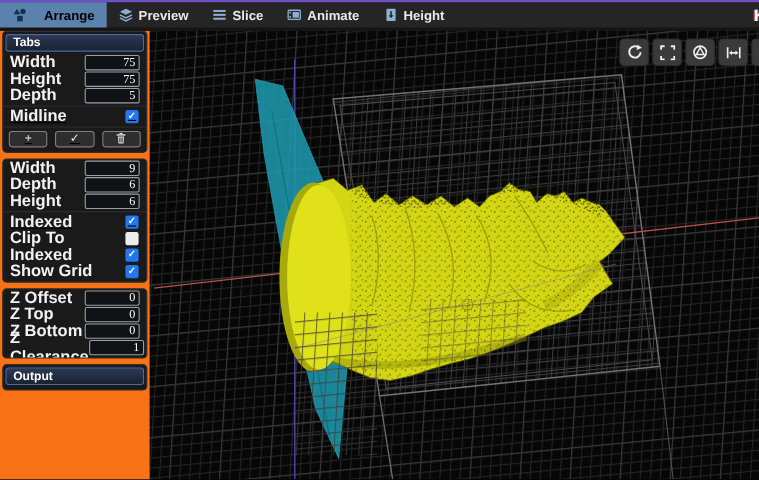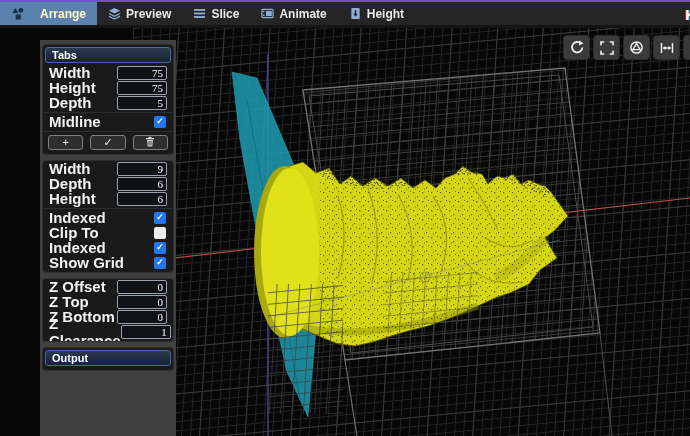--- a/index.html
+++ b/index.html
@@ -9,49 +9,49 @@
     -webkit-font-smoothing:antialiased;
   }
   
   .topbar{
     position:absolute;top:0;left:0;right:0;height:28px;box-sizing:border-box;
     background:#252525;border-top:2px solid #7150c8;border-bottom:3px solid #151515;
     display:flex;align-items:stretch;z-index:30;
   }
   .tab{display:flex;align-items:center;gap:5px;padding:0 11px;color:#e9e9e9;
     font-size:12px;font-weight:bold;cursor:pointer;white-space:nowrap;}
-  .tab.active{background:#5b81ad;color:#fef9c3;gap:16px;}
+  .tab.active{background:#5b81ad;color:#000000;gap:16px;}
   .tab svg{display:block;}
   .logo{position:absolute;right:-6px;top:4px;font-size:15px;font-weight:bold;color:#fff;
     text-shadow:-1px 0 0 #c23b3b,1px 0 0 #2fb7c4;}
   
   .viewport{position:absolute;top:28px;left:0;right:0;bottom:0;background:#070707;overflow:hidden;}
   svg.scene{position:absolute;left:133px;top:0;width:557px;height:408px;display:block;}
   .vp-toolbar{position:absolute;top:7px;right:-20px;display:flex;gap:3px;z-index:10;}
   .vbtn{width:27px;height:25px;background:#3a3a3a;border:1px solid #2c2c2c;border-radius:4px;
     display:flex;align-items:center;justify-content:center;padding:0;cursor:pointer;}
   .vbtn svg{display:block;}
   
-  .side{position:absolute;top:40px;left:0;width:136px;bottom:0;z-index:20;
-    background:#404040;padding:4px 2px 0 2px;box-sizing:border-box;margin-left:40px;}
+  .side{position:absolute;top:24px;left:0;width:136px;bottom:0;z-index:20;
+    background:#f97316;padding:4px 2px 0 2px;box-sizing:border-box;}
   .group{background:#1a1a1a;border:1px solid #2f2f2f;border-radius:4px;margin-bottom:5px;
     overflow:hidden;padding-bottom:2px;}
   .ghead{margin:2px;padding:1px 6px;background:linear-gradient(#2c3950,#182334);
     border:1px solid #4a69a8;border-radius:3px;color:#fff;font-size:11px;font-weight:bold;
     cursor:pointer;}
   .row{display:flex;align-items:center;justify-content:space-between;padding:1px 6px;height:13px;}
   .row label{color:#f2f2f2;font-size:15px;font-weight:bold;}
   input.num{width:42px;height:12px;background:#101216;border:1px solid #98a0ab;border-radius:2px;
     color:#fff;font-size:11px;text-align:right;padding:0 3px;font-family:Liberation Serif, serif;box-sizing:content-box;}
   .cb{width:12px;height:12px;border-radius:2px;background:#ececec;display:flex;align-items:center;
     justify-content:center;margin-right:1px;cursor:pointer;}
   .cb.on{background:#2277ee;}
   .cb .tick{display:none;color:#fff;font-size:9px;font-weight:bold;line-height:1;}
   .cb.on .tick{display:block;}
-  .div-top{border-top:1px solid #2d2d2d;margin-top:2px;padding-top:2px;}
+  .div-top{border-top:1px solid #2d2d2d;margin-top:2px;padding-top:2px;text-decoration:underline;}
   .actions{display:flex;gap:7px;padding:3px 5px 2px 5px;height:auto;}
   .actions button{flex:1;height:15px;background:#2e2e2e;border:1px solid #7f7f7f;border-radius:3px;
     color:#e8e8e8;font-size:11px;line-height:1;display:flex;align-items:center;justify-content:center;
     padding:0;cursor:pointer;}
 </style>
 </head>
 <body>
 
 <div class="topbar">
   <div class="tab active">

